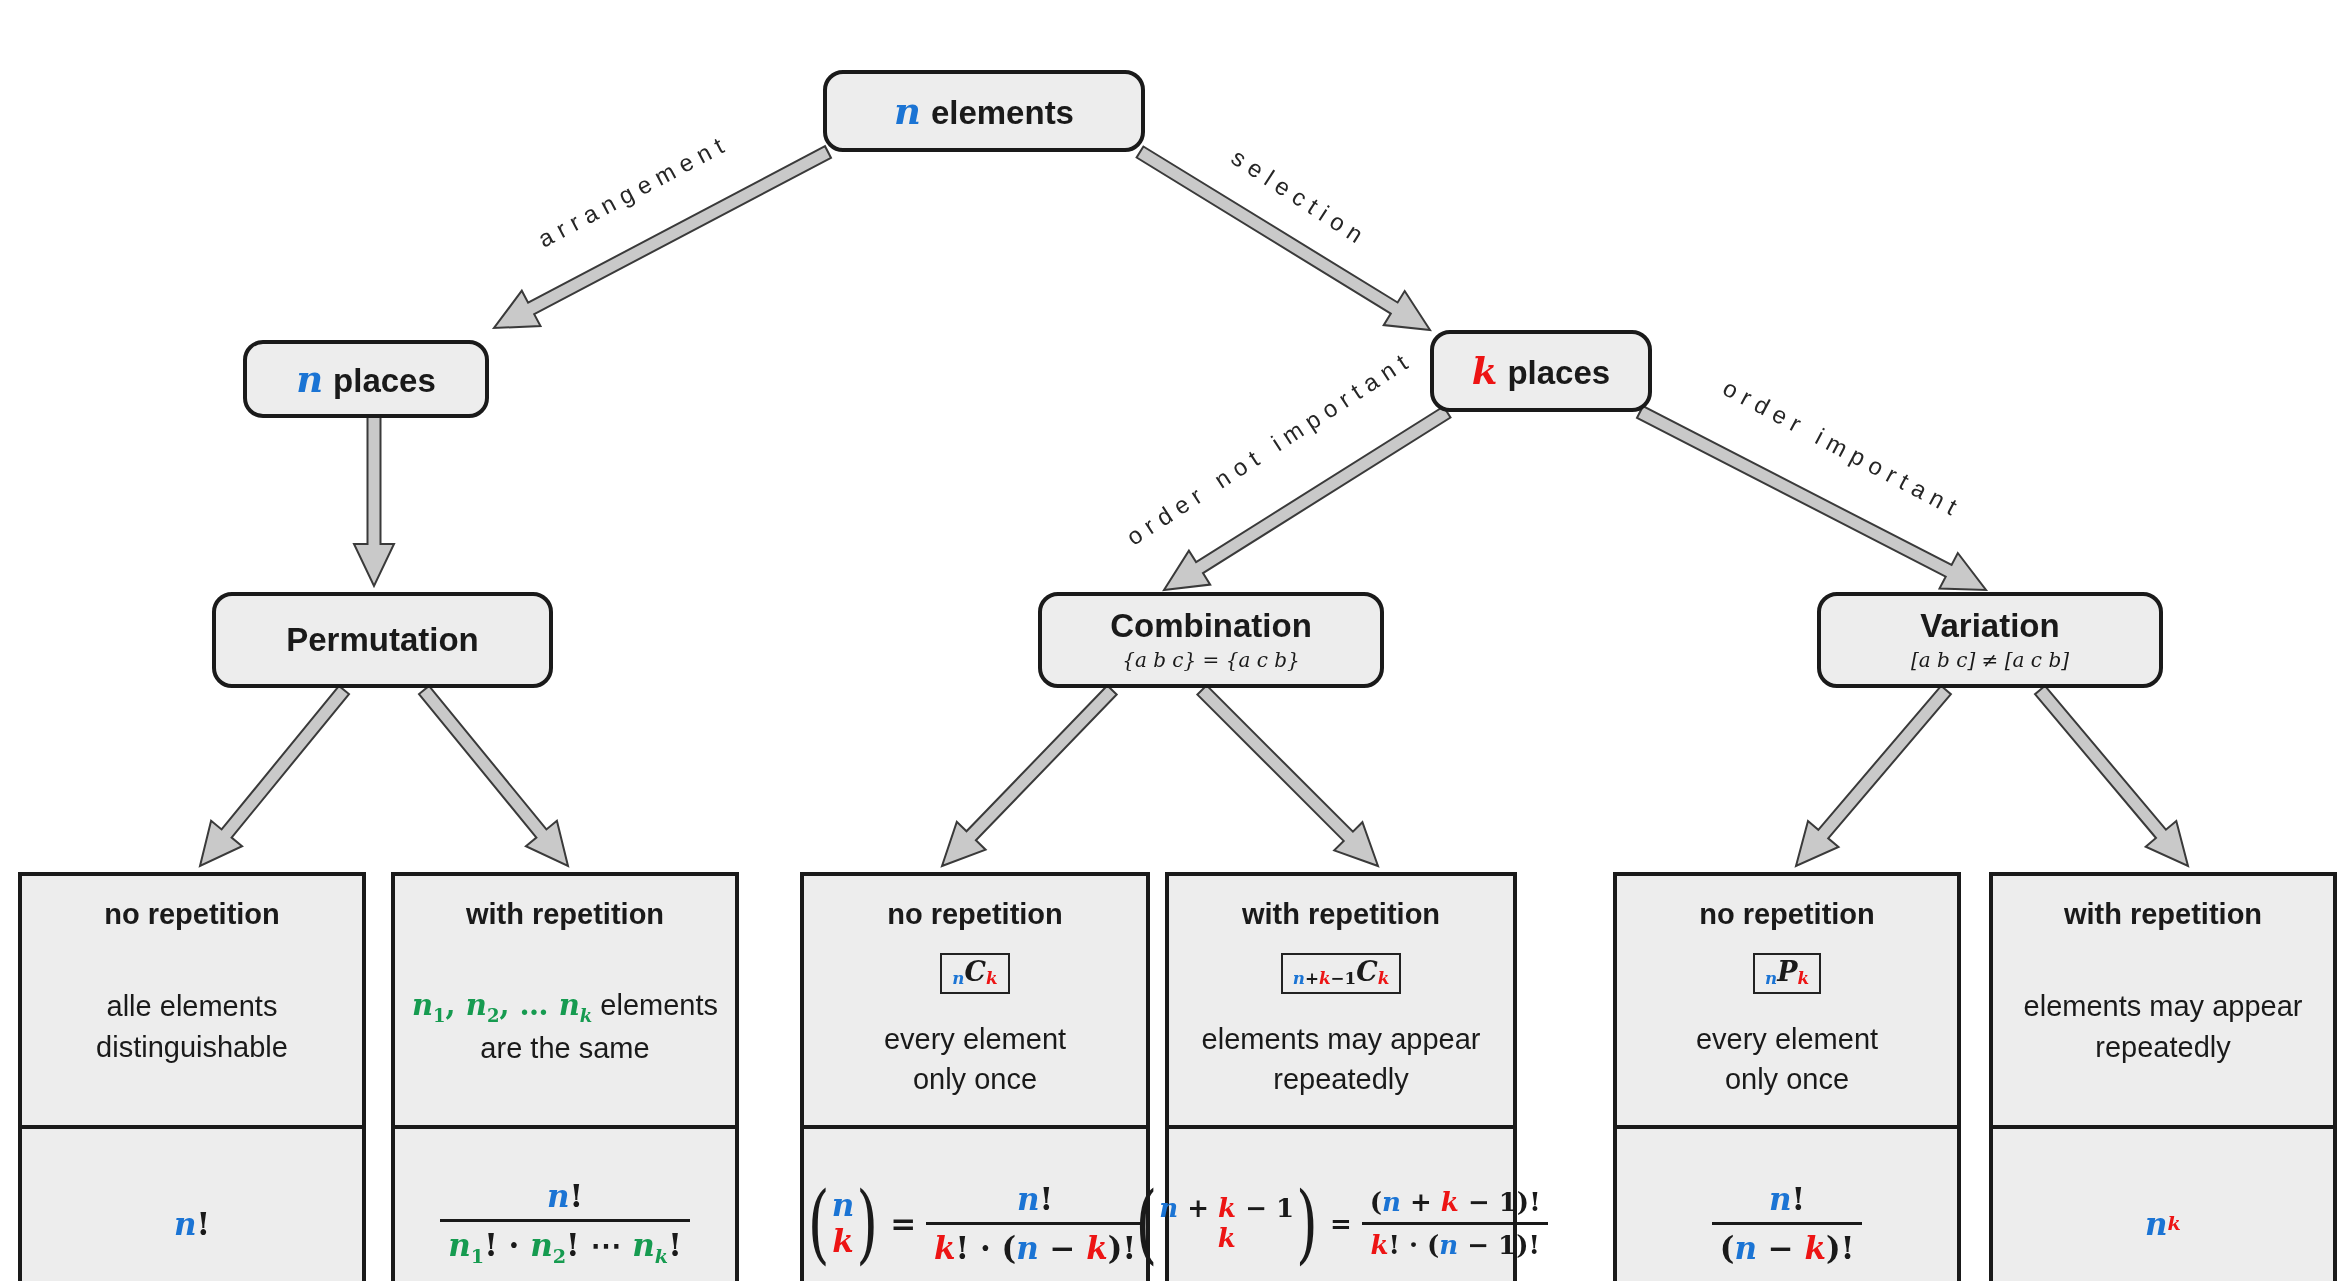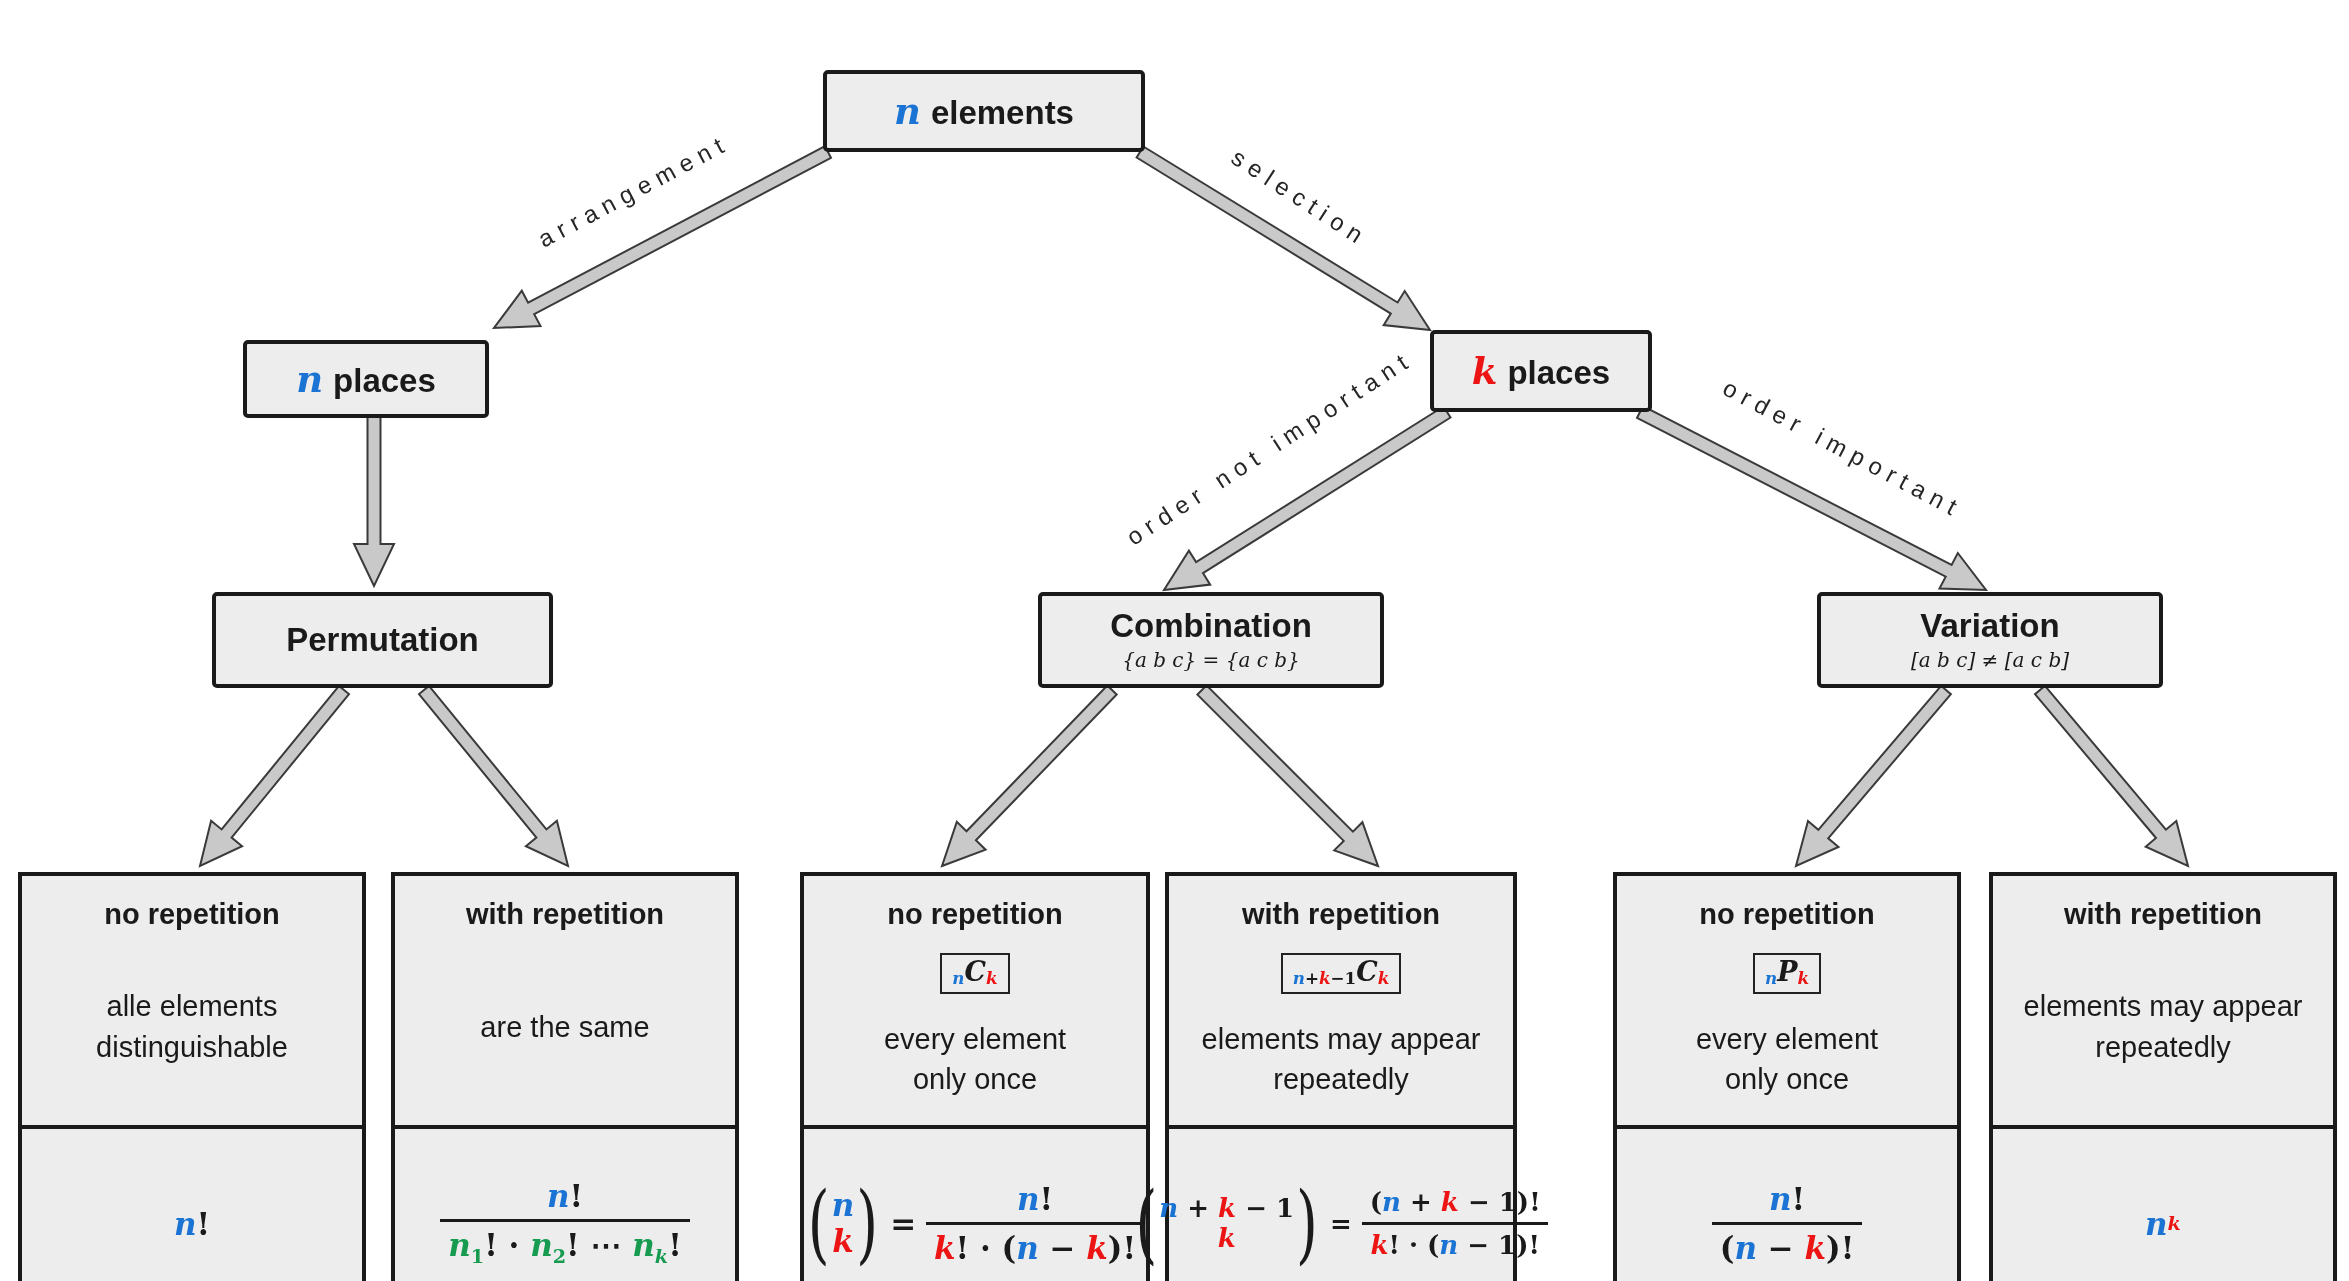--- a/index.html
+++ b/index.html
@@ -5,21 +5,21 @@
   html,body{margin:0;padding:0;background:#fff;}
   .canvas{
     position:relative;width:2349px;height:1281px;background:#fff;overflow:hidden;
     font-family:"Liberation Sans",sans-serif;color:#1a1a1a;
   }
   .arrow-layer{position:absolute;left:0;top:0;width:2349px;height:1281px;}
 
   
   .node{
     position:absolute;background:var(--c-box_fill,#ededed);
-    border:4px solid var(--c-box_border,#1a1a1a);border-radius:5px;
+    border:4px solid var(--c-box_border,#1a1a1a);border-radius:20px;
     display:flex;flex-direction:column;align-items:center;justify-content:center;
     box-sizing:border-box;z-index:2;
   }
   .node-title{font-weight:bold;font-size:33px;line-height:1.1;white-space:nowrap;}
   .node-sub{
     font-family:"DejaVu Serif",serif;font-style:italic;font-size:20px;
     margin-top:4px;white-space:nowrap;
   }
   .mvar{
     font-family:"DejaVu Serif",serif;font-style:italic;font-weight:bold;
@@ -155,20 +155,24 @@
     <div class="leaf-bot">
       <span class="it mb">n</span>
         <span class="mk">!</span>
     </div>
   </div>
 
   <div class="leaf" style="left:391px;width:348px">
     <div class="leaf-top">
       <div class="leaf-title">with repetition</div>
       <div class="leaf-desc">
+        <div>
+          <span class="dm mg"><span class="it">n</span><sub>1</sub><span>, </span><span class="it">n</span><sub>2</sub><span>, … </span><span class="it">n</span><sub class="it">k</sub></span>
+          <span>elements</span>
+        </div>
         <div>are the same</div>
       </div>
     </div>
     <div class="leaf-bot">
       <span class="frac">
         <span class="num"><span class="it mb">n</span><span class="mk">!</span></span>
         <span class="den"><span class="it mg">n</span><sub class="mg">1</sub><span class="mk">! · </span><span class="it mg">n</span><sub class="mg">2</sub><span class="mk">! ⋯ </span><span class="it mg">n</span><sub class="mg it">k</sub><span class="mk">!</span></span>
       </span>
     </div>
   </div>

